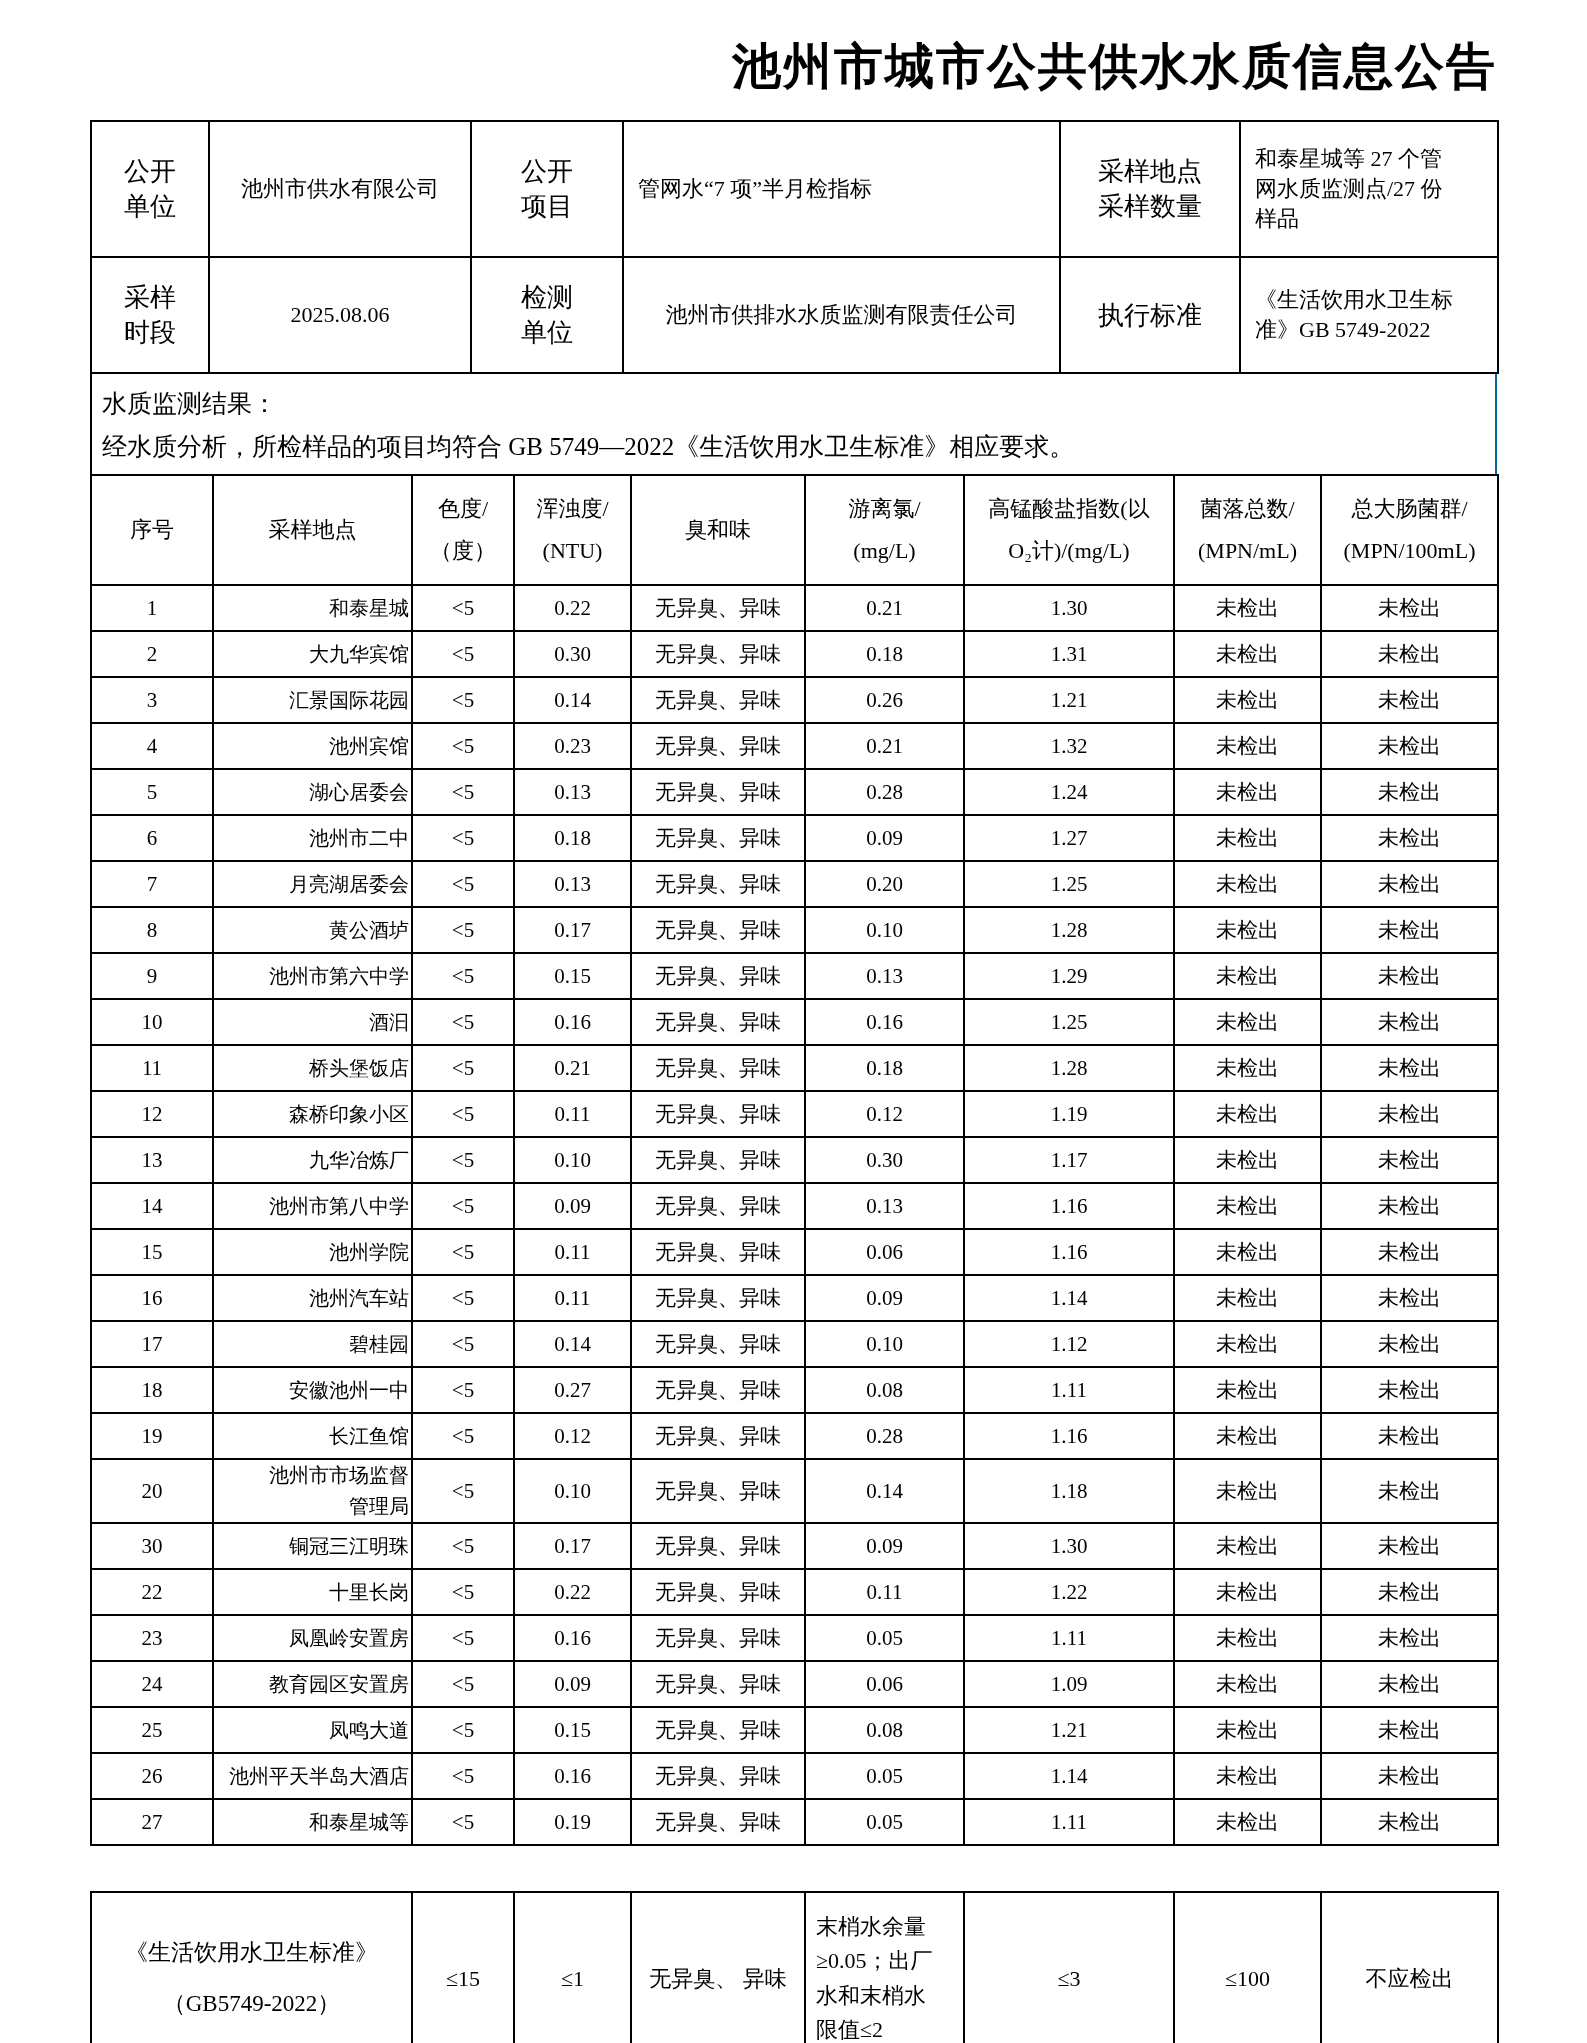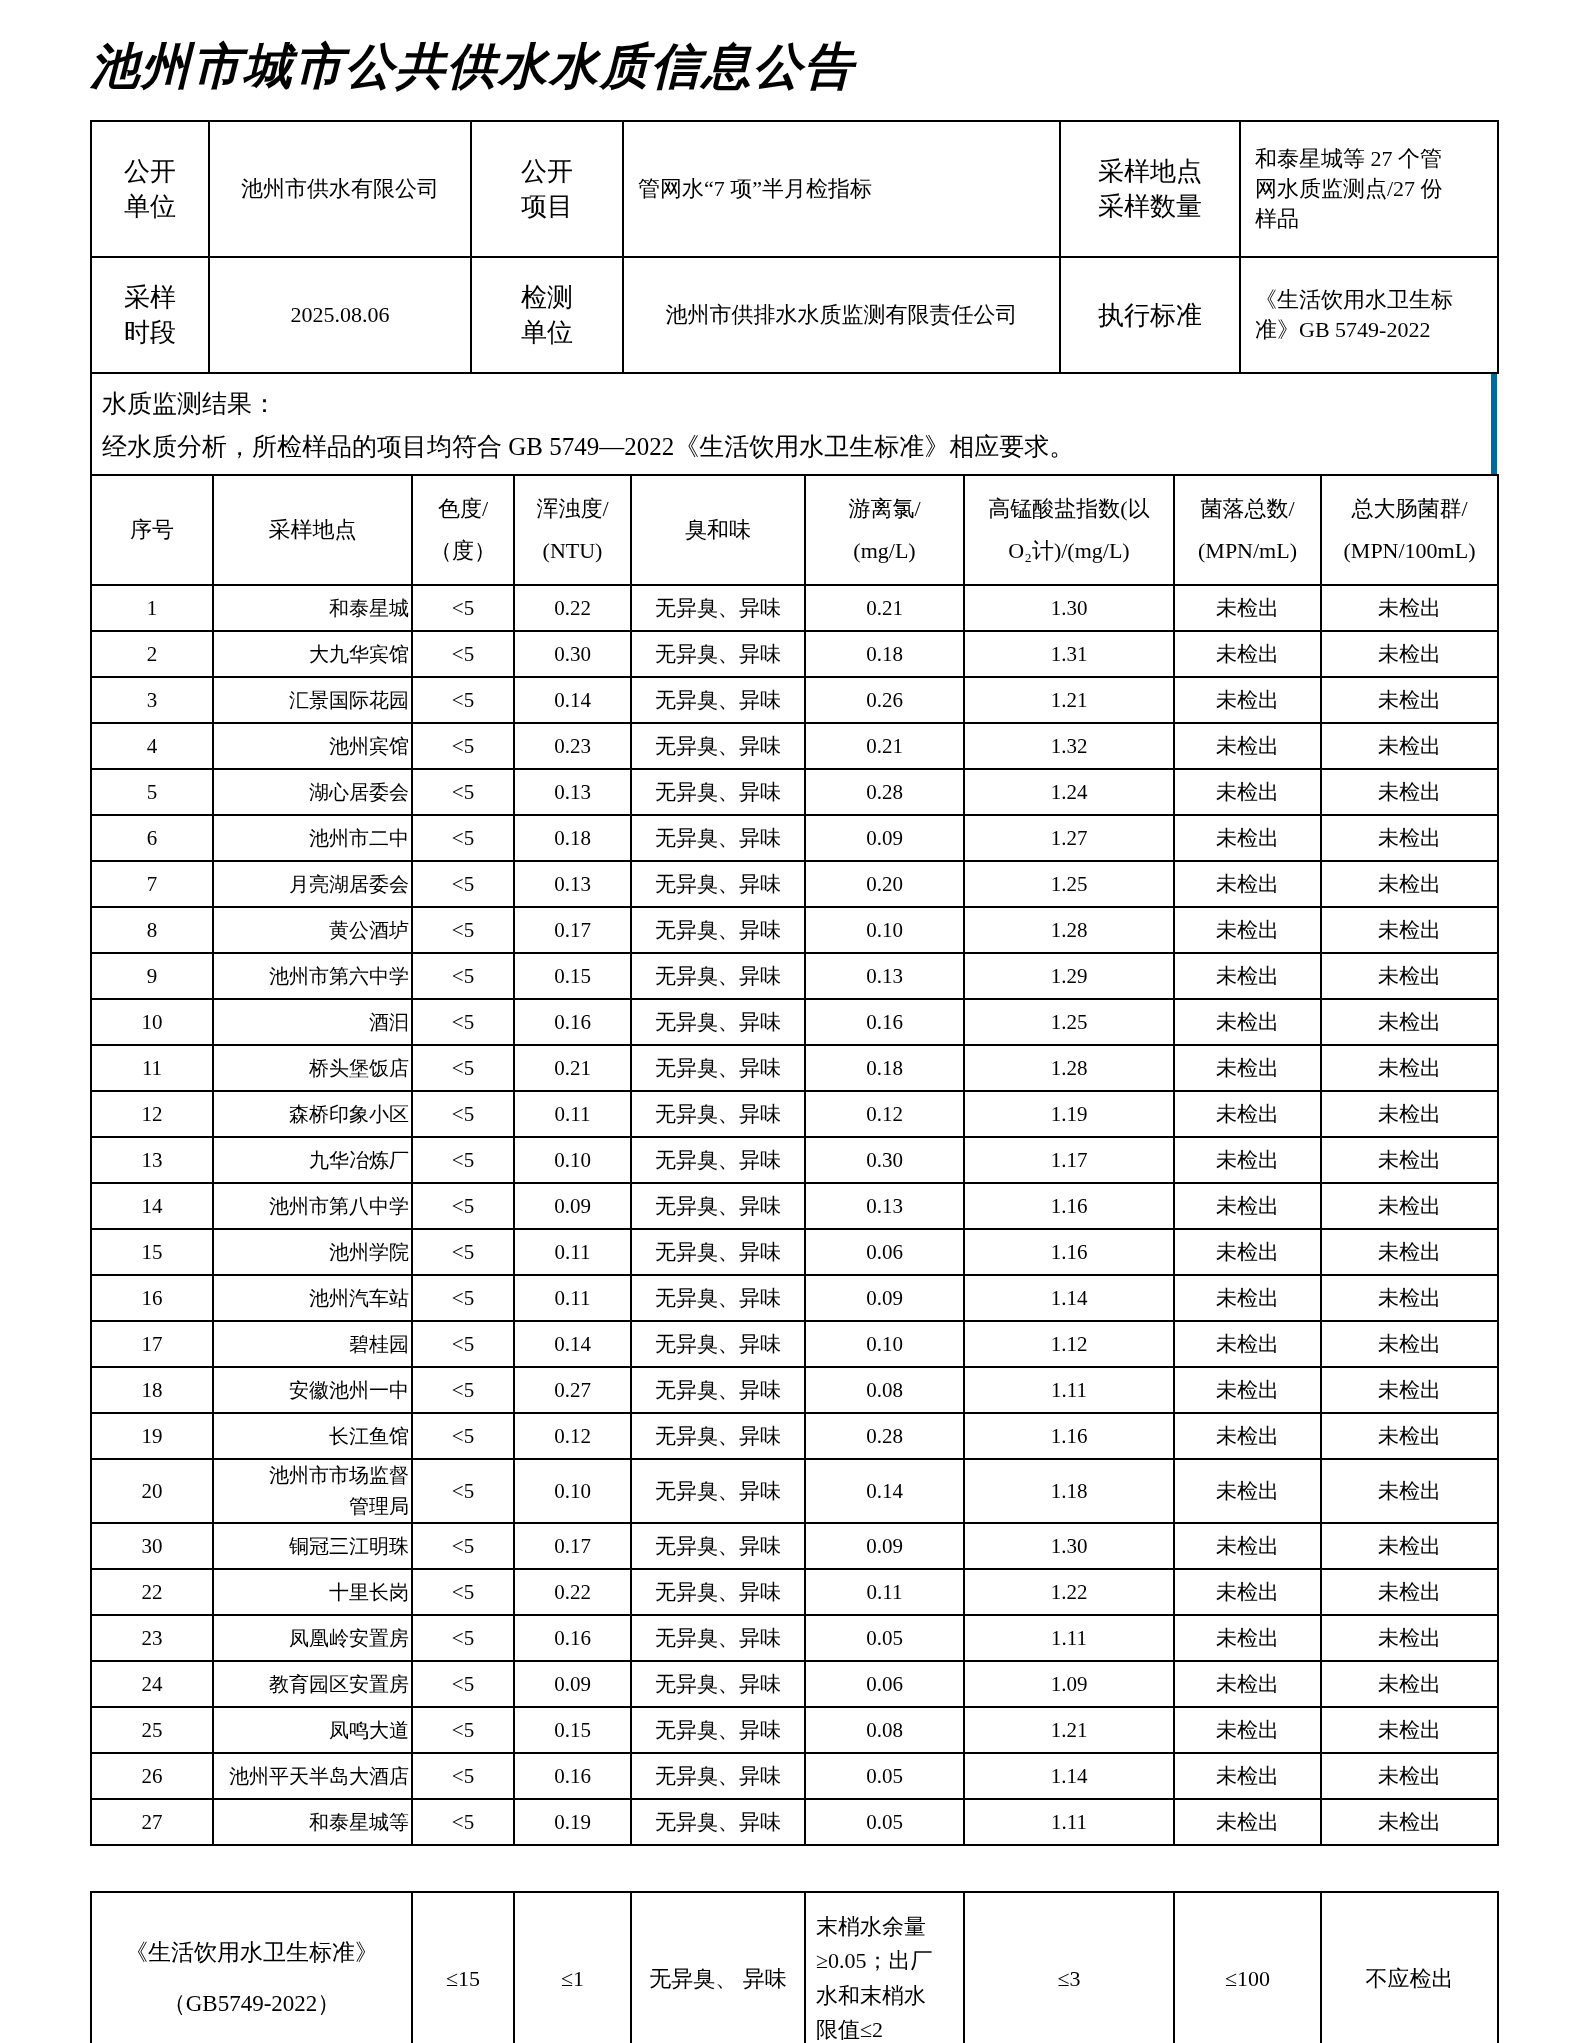--- a/index.html
+++ b/index.html
@@ -1,38 +1,37 @@
 <!DOCTYPE html>
 <html><head>
 <meta charset="utf-8">
 <style>
   html,body{margin:0;padding:0;background:#ffffff;color:#000;}
   body{width:1587px;height:2043px;font-family:"Liberation Serif","DejaVu Serif",serif;}
   .page{width:1407px;margin:0 auto;padding-top:34px;}
   h1.doc-title{
     margin:0 0 20px 0;
-    text-align:left;
+    text-align:right;
     font-size:49px;
     font-weight:bold;
     letter-spacing:2px;
-    font-style:italic;
   }
   table{border-collapse:collapse;table-layout:fixed;width:1407px;}
   td,th{border:2px solid #000;vertical-align:middle;overflow:hidden;}
   
   .info-table td{font-size:22px;}
   .info-table .lbl{font-size:26px;text-align:center;}
   .info-table .r1{height:132px;}
   .info-table .r2{height:112px;}
   .pre{white-space:pre-line;}
   .center{text-align:center;margin-top:38px;}
   .left{text-align:left;padding-left:14px;padding-right:8px;}
   
   .note{
-    border-left:2px solid #000;border-right:6px solid #0369a1;
+    border-left:2px solid #000;border-right:2px solid #0369a1;
     padding:8px 4px 6px 10px;
     font-size:25px;
     line-height:1.72;
   }
   
   .results-table th{
     font-size:22px;font-weight:normal;text-align:center;
     height:108px;white-space:pre-line;line-height:1.9;padding:0 2px;
   }
   .results-table td{height:44px;font-size:21px;text-align:center;padding:0 2px;}

